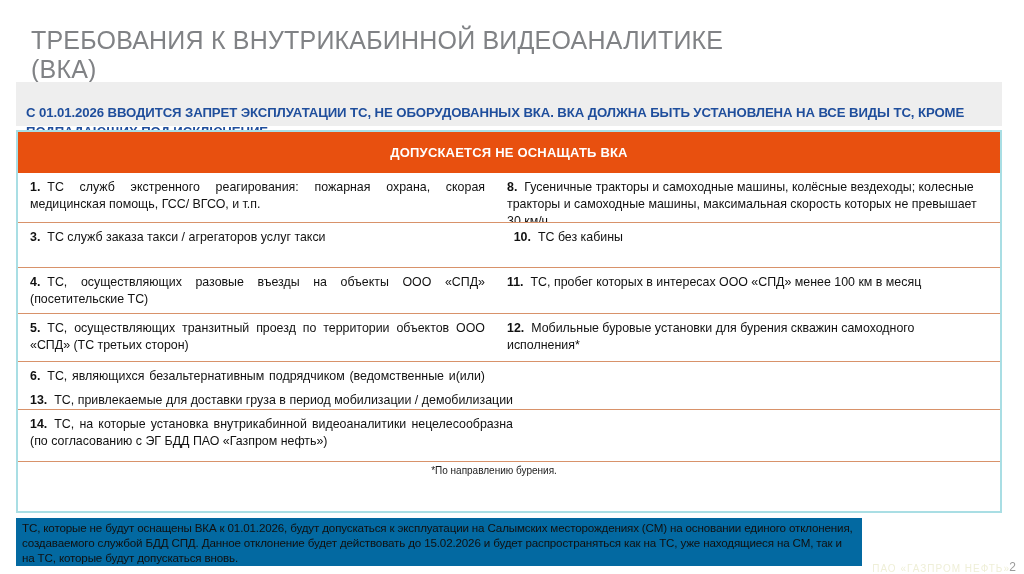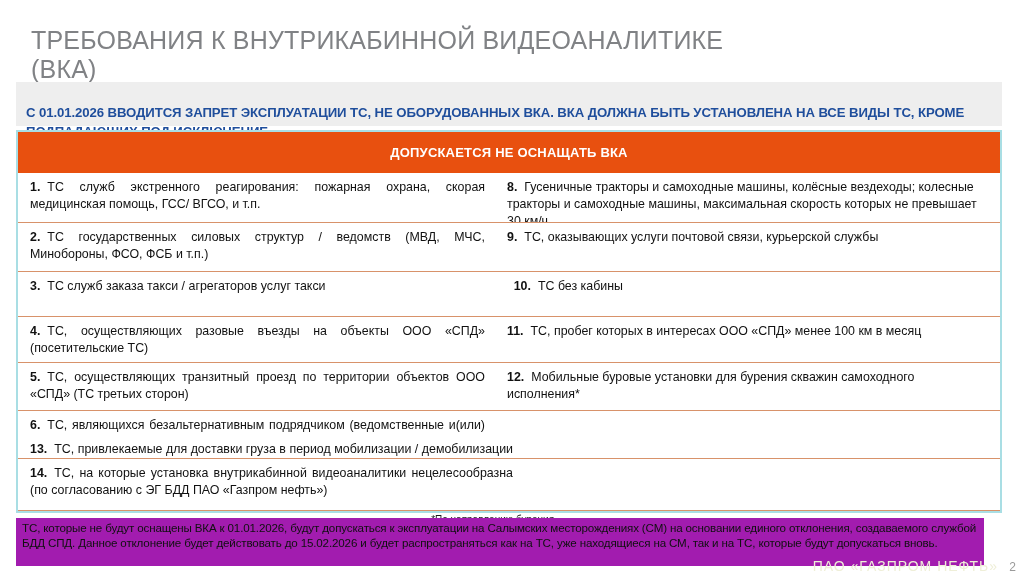--- a/index.html
+++ b/index.html
@@ -99,43 +99,43 @@
     font-size:10px;
     color:#1a1a1a;
     padding:3px 0 0 0;
     text-align:center;
     margin-left:-30px;
   }
 
   
   .note{
     position:absolute;
-    left:16px; top:508px; width:968px; height:48px;
-    background:#a21caf;
+    left:16px; top:508px; width:846px; height:48px;
+    background:#0369a1;
     box-sizing:border-box;
     padding:2px 6px 0 6px;
   }
   .note-text{
     font-size:11.6px;
     line-height:15px;
     color:#101010;
     letter-spacing:-0.15px;
   }
 
   
   .pagenum{
     position:absolute;
     right:8px; bottom:10px;
     font-size:12px;
     color:#9a9a9a;
   }
   .watermark{
     position:absolute;
-    right:26px; bottom:10px;
-    font-size:14px;
+    right:14px; bottom:10px;
+    font-size:10px;
     color:#efefd8;
     letter-spacing:1px;
     white-space:nowrap;
   }
 </style>
 </head>
 <body>
 
 <div class="slide">
 
@@ -152,24 +152,20 @@
       <span>ДОПУСКАЕТСЯ НЕ ОСНАЩАТЬ ВКА</span>
     </div>
 
     <div class="rows">
 
       <div class="row r1">
         <div class="cell left justify"><span class="num">1.</span><span class="gap"></span><span>ТС служб экстренного реагирования: пожарная охрана, скорая медицинская помощь, ГСС/ ВГСО, и т.п.</span></div>
         <div class="cell right"><span class="num">8.</span><span class="gap"></span><span>Гусеничные тракторы и самоходные машины, колёсные вездеходы; колесные тракторы и самоходные машины, максимальная скорость которых не превышает 30 км/ч</span></div>
       </div>
 
-      <div class="row r2">
-        <div class="cell left justify"><span class="num">2.</span><span class="gap"></span><span>ТС государственных силовых структур / ведомств (МВД, МЧС, Минобороны, ФСО, ФСБ и т.п.)</span></div>
-        <div class="cell right"><span class="num">9.</span><span class="gap"></span><span>ТС, оказывающих услуги почтовой связи, курьерской службы</span></div>
-      </div>
 
       <div class="row r3">
         <div class="cell left"><span class="num">3.</span><span class="gap"></span><span>ТС служб заказа такси / агрегаторов услуг такси</span></div>
         <div class="cell right"><span class="num">10.</span><span class="gap"></span><span>ТС без кабины</span></div>
       </div>
 
       <div class="row r4">
         <div class="cell left justify"><span class="num">4.</span><span class="gap"></span><span>ТС, осуществляющих разовые въезды на объекты ООО «СПД» (посетительские ТС)</span></div>
         <div class="cell right"><span class="num">11.</span><span class="gap"></span><span>ТС, пробег которых в интересах ООО «СПД» менее 100 км в месяц</span></div>
       </div>

